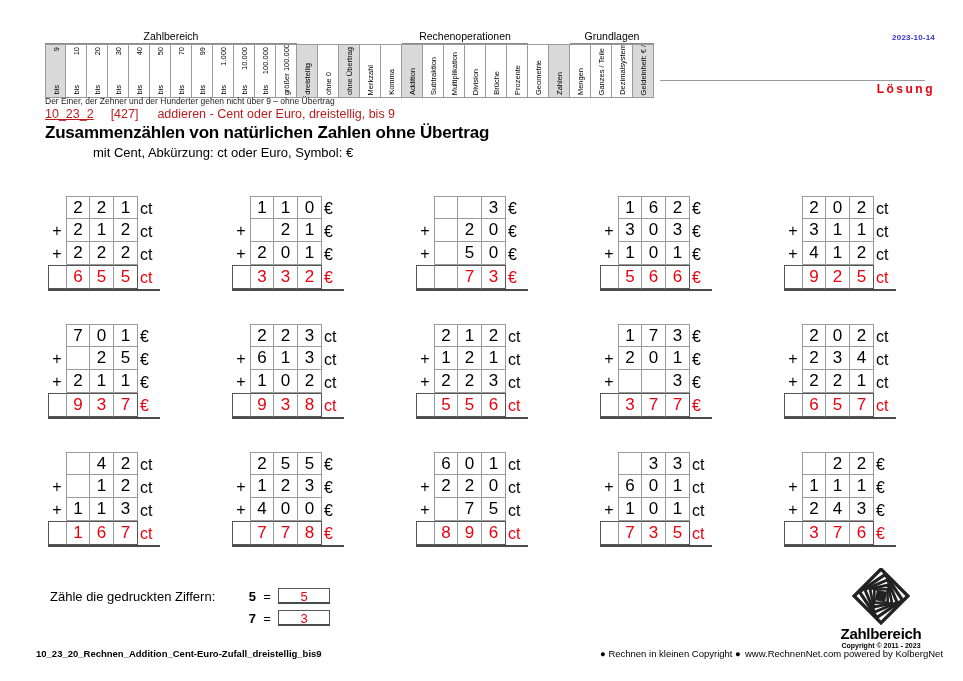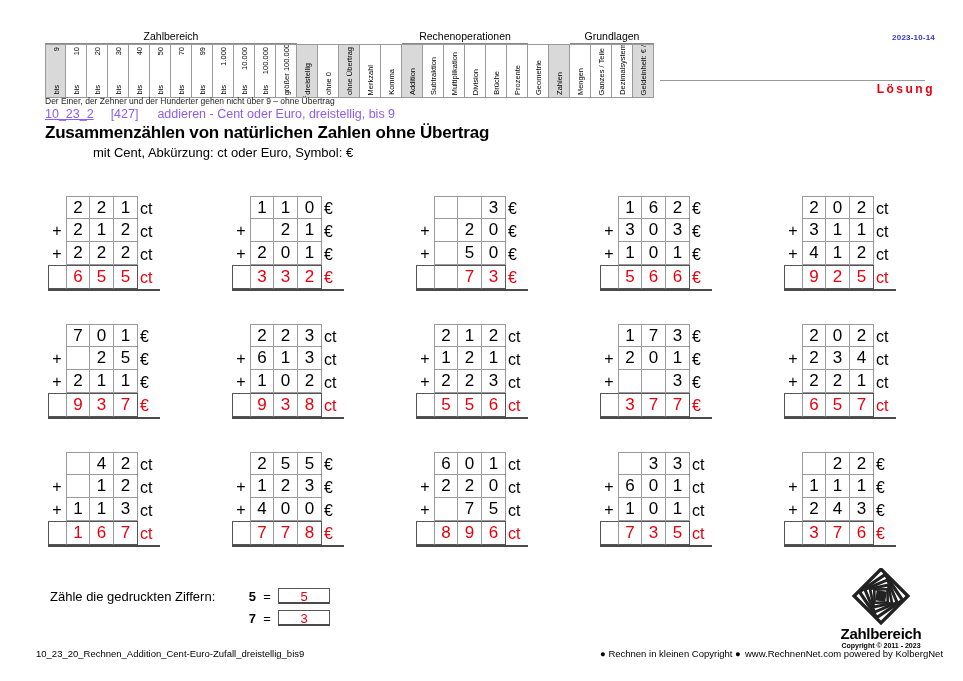--- a/index.html
+++ b/index.html
@@ -87,21 +87,21 @@
     letter-spacing: 2.5px;
   }
 
   
   #subtitle-small {
     position: absolute; left: 45px; top: 96px;
     font-size: 8.5px; color: #222;
   }
   #code-line {
     position: absolute; left: 45px; top: 107px;
-    font-size: 12.5px; color: #8b5cf6;
+    font-size: 12.5px; color: #b91c1c;
     white-space: nowrap;
   }
   #code-line .code { text-decoration: underline; }
   #code-line .sp1 { display:inline-block; width: 10px; }
   #code-line .sp2 { display:inline-block; width: 12px; }
   #main-title {
     position: absolute; left: 45px; top: 123px;
     font-size: 17px; font-weight: bold; letter-spacing: -0.2px;
   }
   #sub-title {
@@ -193,20 +193,21 @@
     text-align: center;
   }
   #logo-mark { display:block; margin: 0 auto; }
   #logo-name { font-size: 15px; font-weight: bold; letter-spacing: -0.3px; margin-top: -1px; }
   #logo-copy { font-size: 7px; font-weight: bold; margin-top: 0px; }
 
   
   #footer-left {
     position: absolute; left: 36px; top: 648px;
     font-size: 9.5px;
+    font-weight: bold;
   }
   #footer-mid {
     position: absolute; left: 600px; top: 648px;
     font-size: 9.5px;
   }
   #footer-right {
     position: absolute; left: 745px; top: 648px;
     font-size: 9.5px;
   }
 </style>

